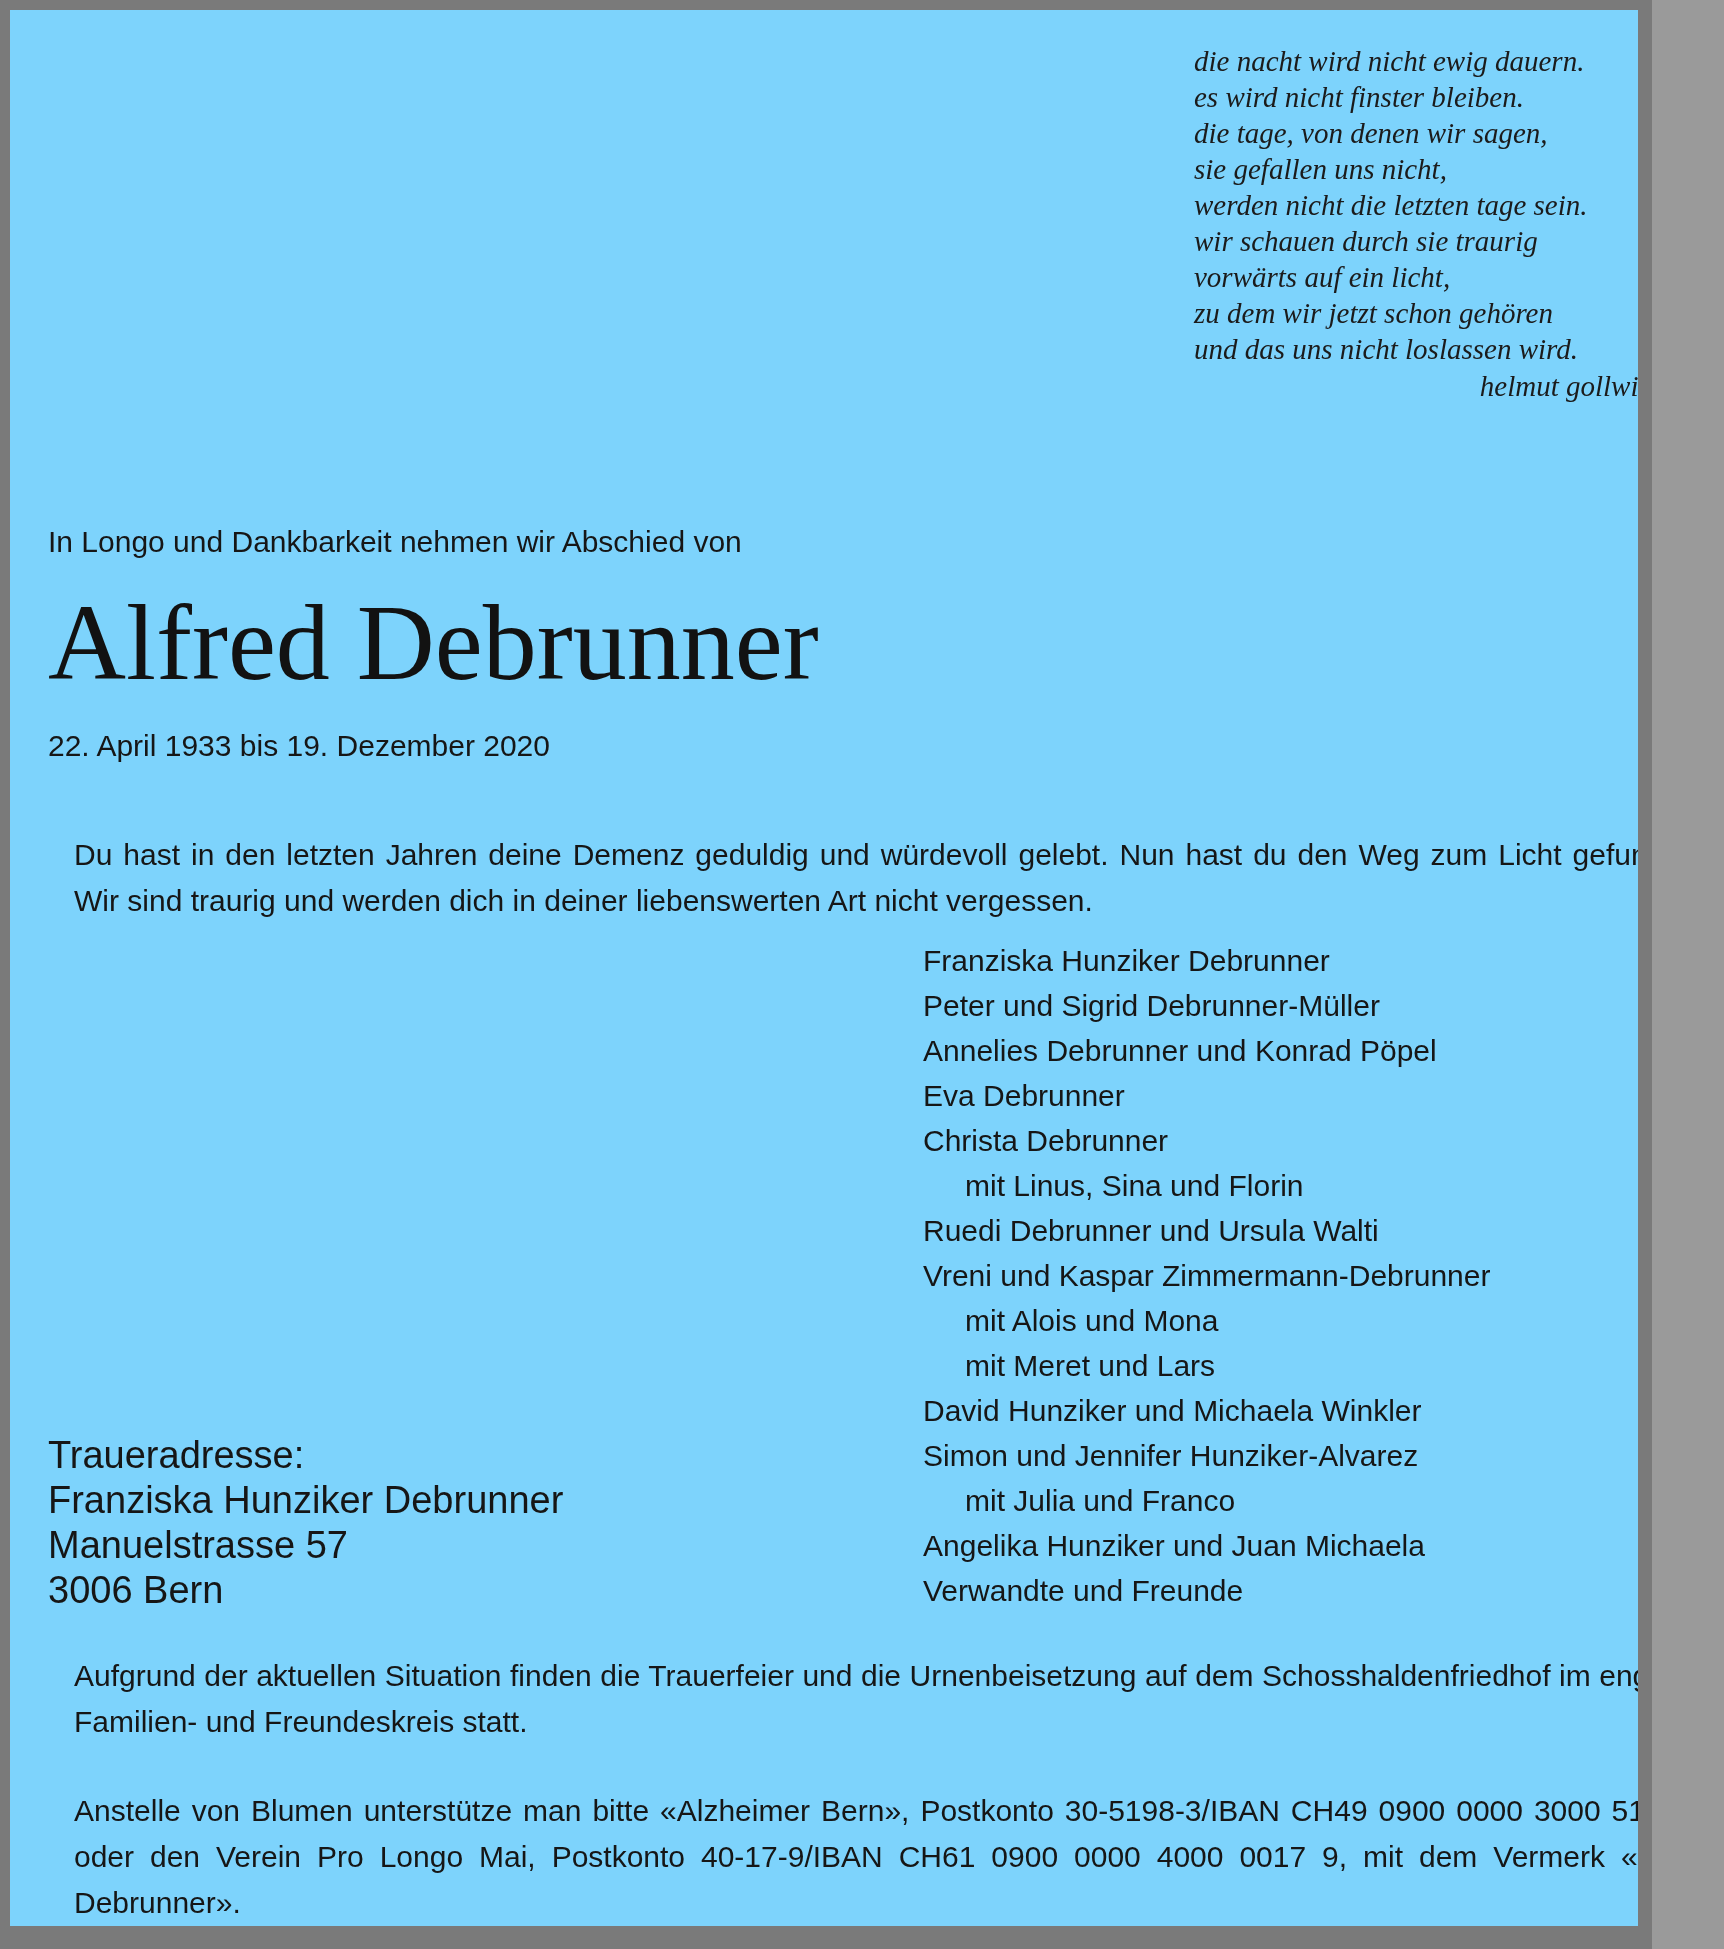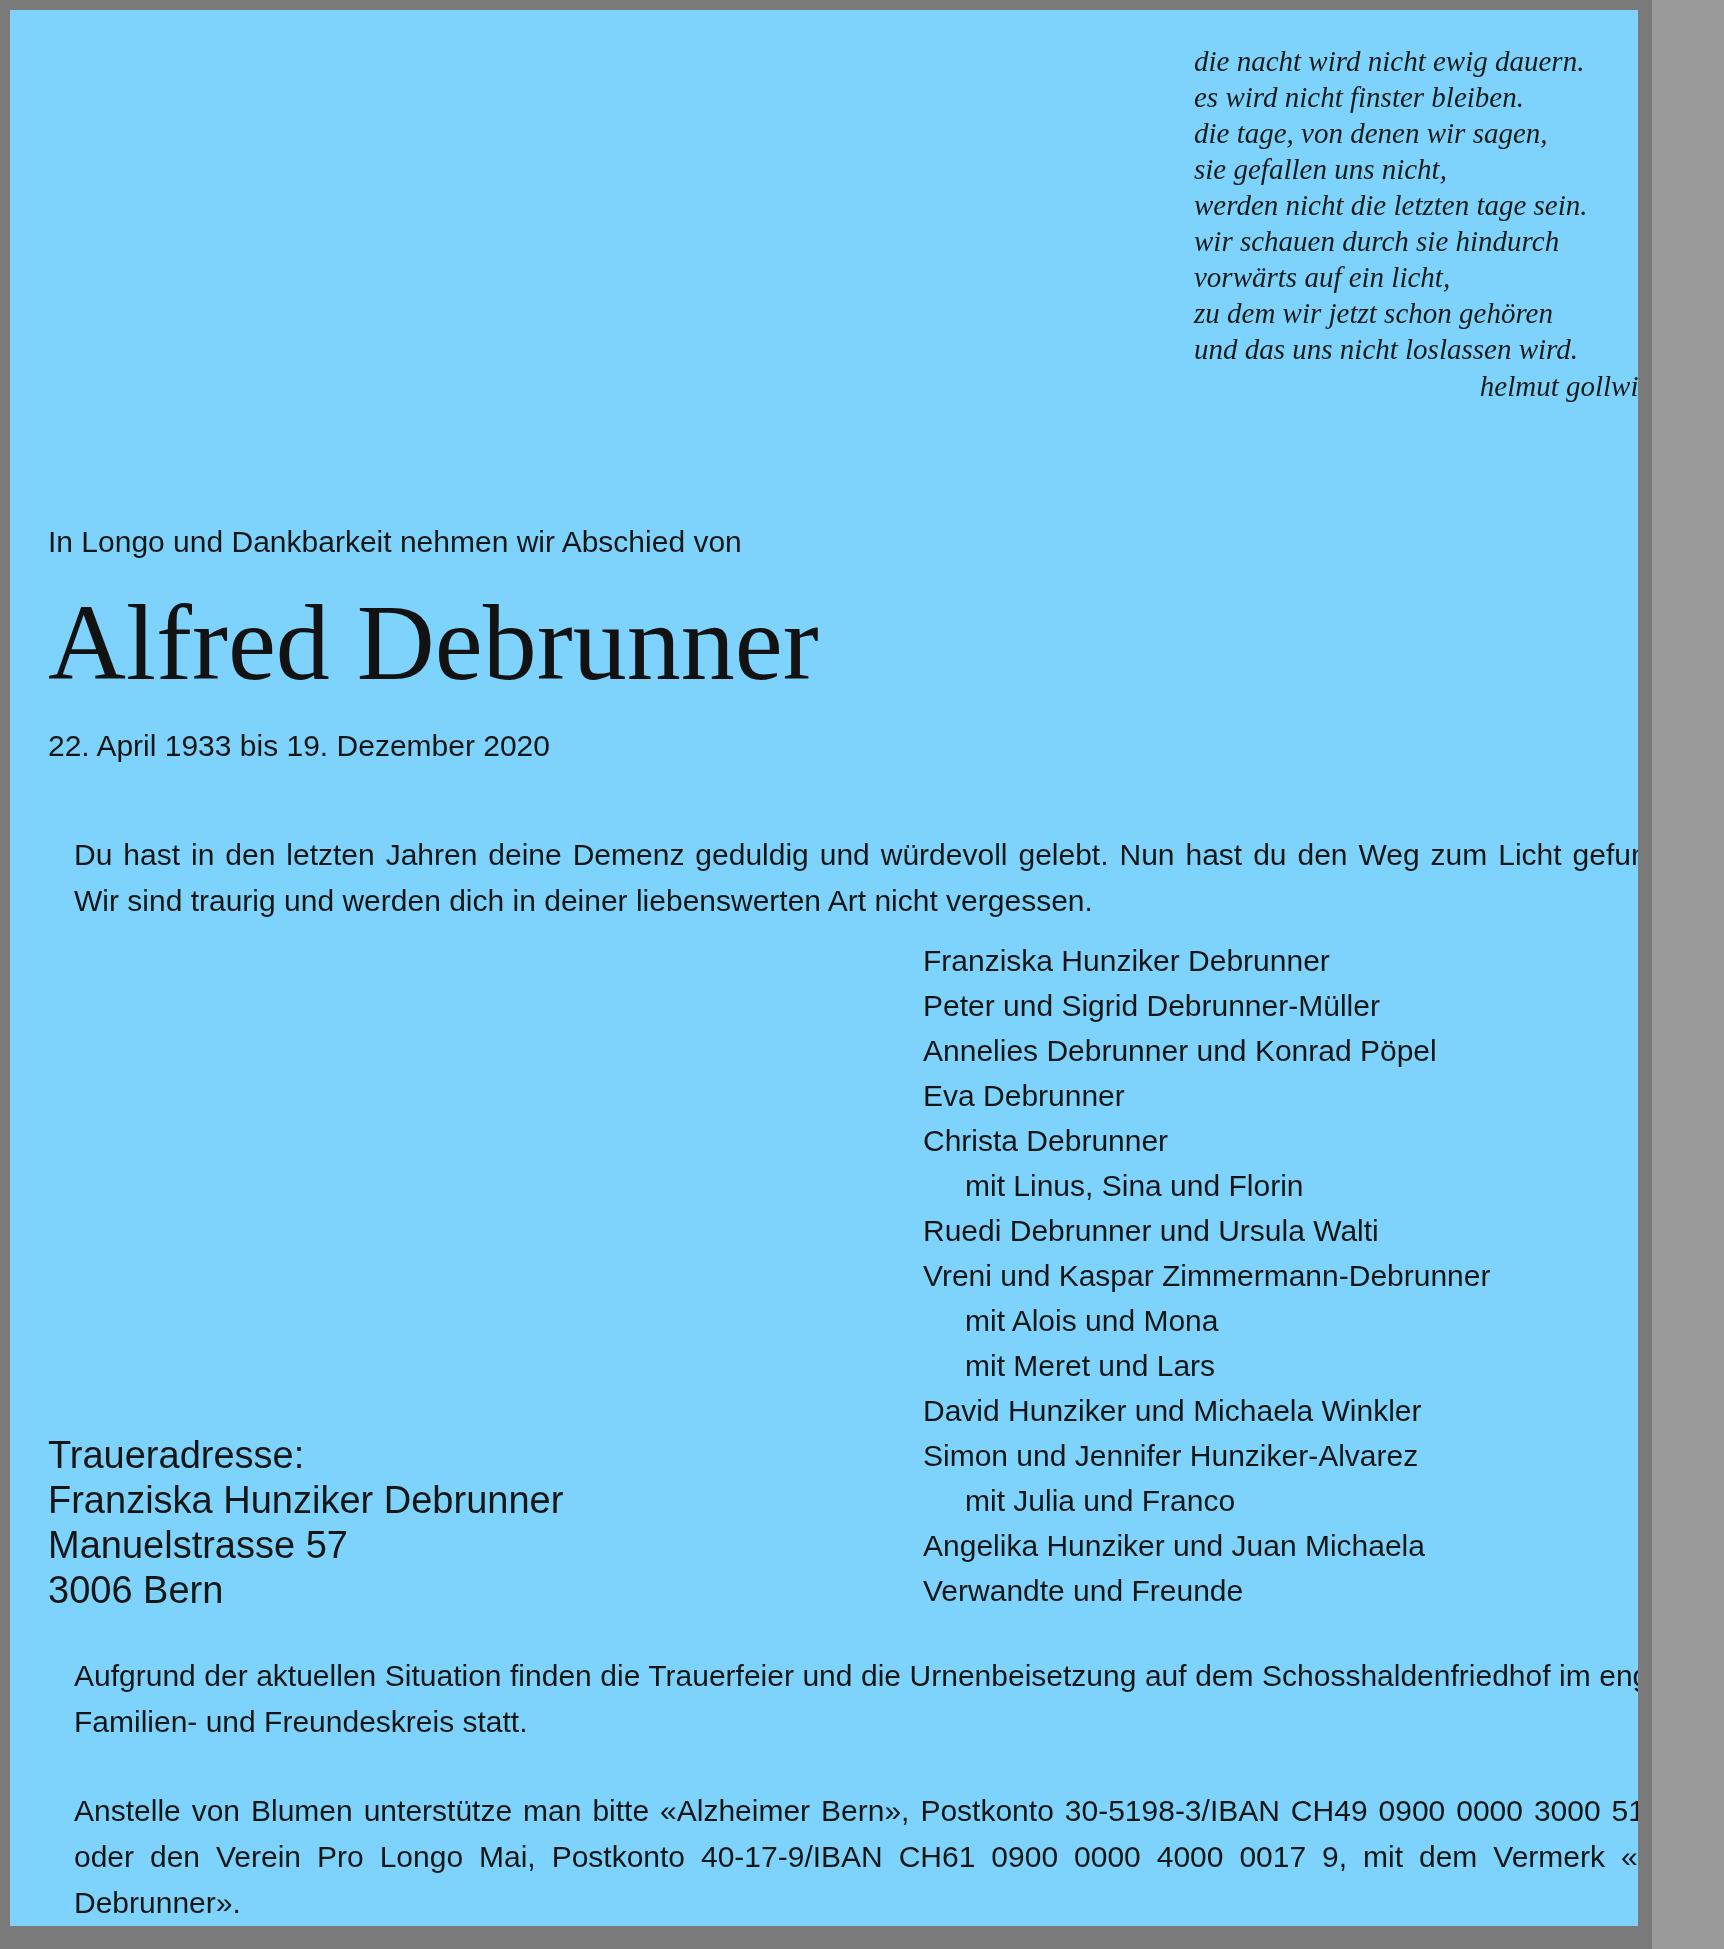--- a/index.html
+++ b/index.html
@@ -106,21 +106,21 @@
 
 <div class="frame">
 
   <div class="poem">
     <div>
         <div class="poem-line">die nacht wird nicht ewig dauern.</div>
         <div class="poem-line">es wird nicht finster bleiben.</div>
         <div class="poem-line">die tage, von denen wir sagen,</div>
         <div class="poem-line">sie gefallen uns nicht,</div>
         <div class="poem-line">werden nicht die letzten tage sein.</div>
-        <div class="poem-line">wir schauen durch sie hindurch</div>
+        <div class="poem-line">wir schauen durch sie traurig</div>
         <div class="poem-line">vorwärts auf ein licht,</div>
         <div class="poem-line">zu dem wir jetzt schon gehören</div>
         <div class="poem-line">und das uns nicht loslassen wird.</div>
       </div>
     <div class="poem-attribution">helmut gollwitzer</div>
   </div>
 
   <p class="intro">In Longo und Dankbarkeit nehmen wir Abschied von</p>
 
   <h1 class="name">Alfred Debrunner</h1>

